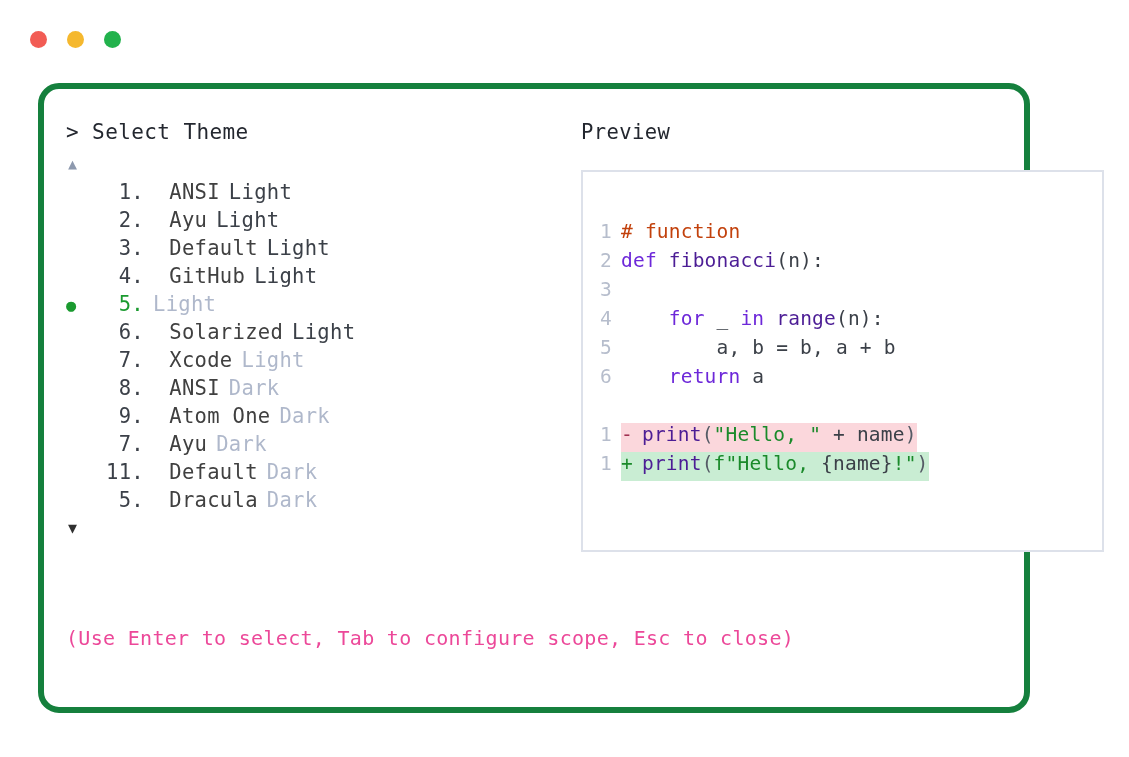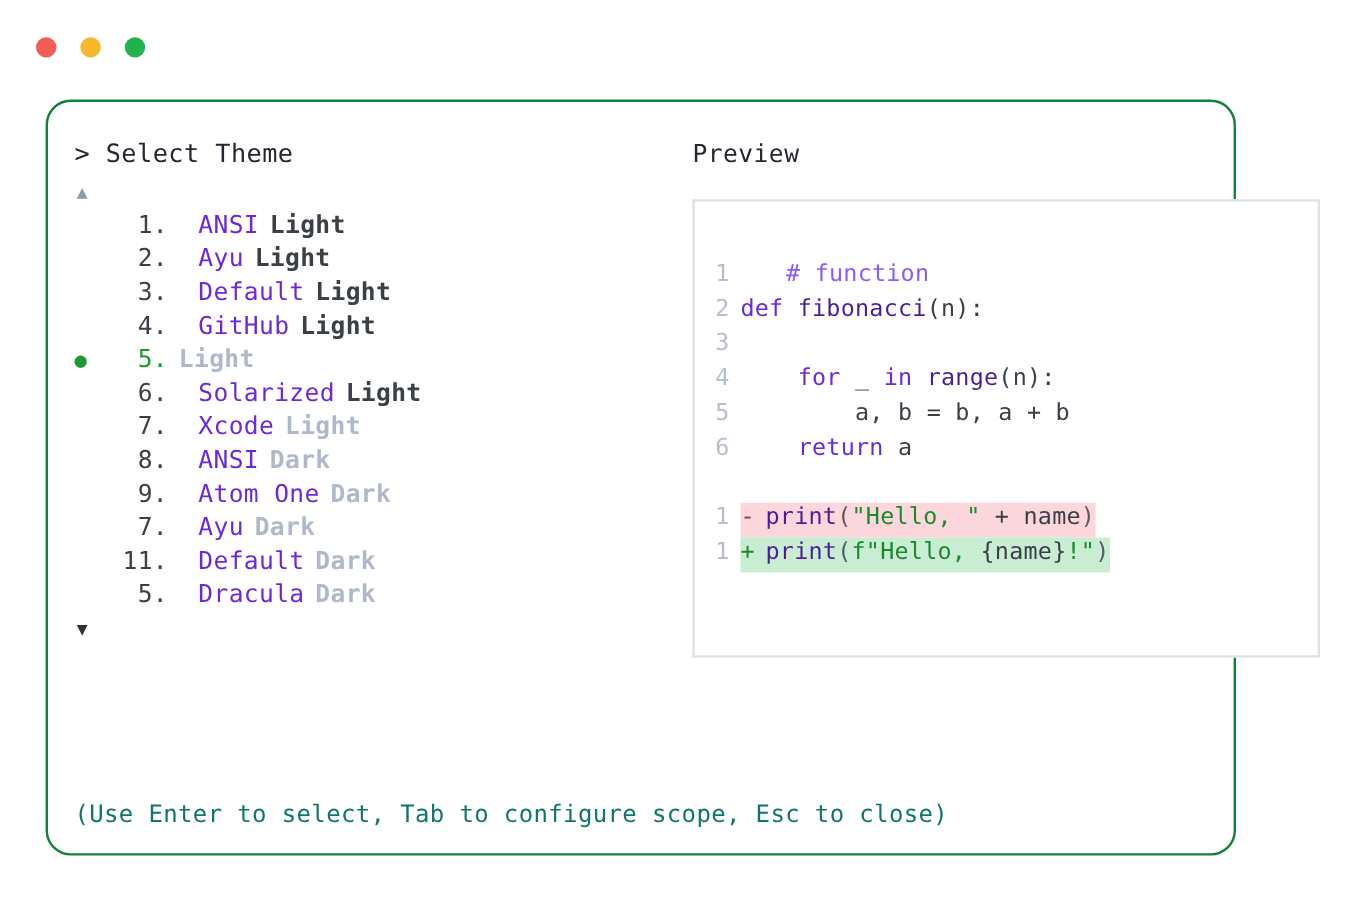--- a/index.html
+++ b/index.html
@@ -32,21 +32,21 @@
   .dot-max    { background: #22b24c; }
 
   
   .card {
     position: absolute;
     left: 38px;
     top: 83px;
     width: 992px;
     height: 630px;
     box-sizing: border-box;
-    border: 2px solid #15803d;
+    border: 6px solid #15803d;
     border-radius: 21px;
     background: #ffffff;
   }
 
   .card-inner {
     position: relative;
     width: 100%;
     height: 100%;
   }
 
@@ -95,42 +95,40 @@
     font-size: 17px;
     line-height: 28px;
   }
   .num-cell {
     width: 48px;
     flex: 0 0 48px;
     text-align: right;
     color: #3b4048;
   }
   .name-cell {
-    color: #6d28d9;
+    color: #404040;
   }
   .variant-cell {
     color: #3b4048;
     padding-left: 9px;
-    font-weight: bold;
   }
   .theme-row.muted-variant .variant-cell { color: #afb8cb; }
   .theme-row.selected .num-cell,
   .theme-row.selected .dot-cell,
   .theme-row.selected .name-cell { color: #1a9a2f; }
   .theme-row.selected .variant-cell { color: #afb8cb; }
 
   .hint-line {
     position: absolute;
     left: 22px;
     top: 537px;
     font-size: 20px;
-    color: #0f766e;
+    color: #ec4899;
     letter-spacing: 0.3px;
     white-space: pre;
-    margin-top: 44px;
   }
 
   
   .preview-col {
     position: absolute;
     left: 500px;
     top: 28px;
     width: 525px;
     padding-left: 37px;
   }
@@ -168,21 +166,21 @@
     flex: 0 0 38px;
     width: 38px;
     text-align: right;
     color: #b6bdcc;
     padding-right: 9px;
     box-sizing: border-box;
   }
   .blank-line { height: 29px; }
 
   
-  .tok-comment  { color: #8b5cf6; margin-left: 38px; }
+  .tok-comment  { color: #c2410c; }
   .tok-keyword  { color: #6d28d9; }
   .tok-func     { color: #4c1d95; }
   .tok-num      { color: #1a7a7a; }
   .tok-plain    { color: #3b4048; }
   .tok-string   { color: #1a8a2a; }
   .tok-punct    { color: #555b66; }
 
   
   .diff-row { height: 29px; }
   .diff-row .ln { color: #b6bdcc; }

